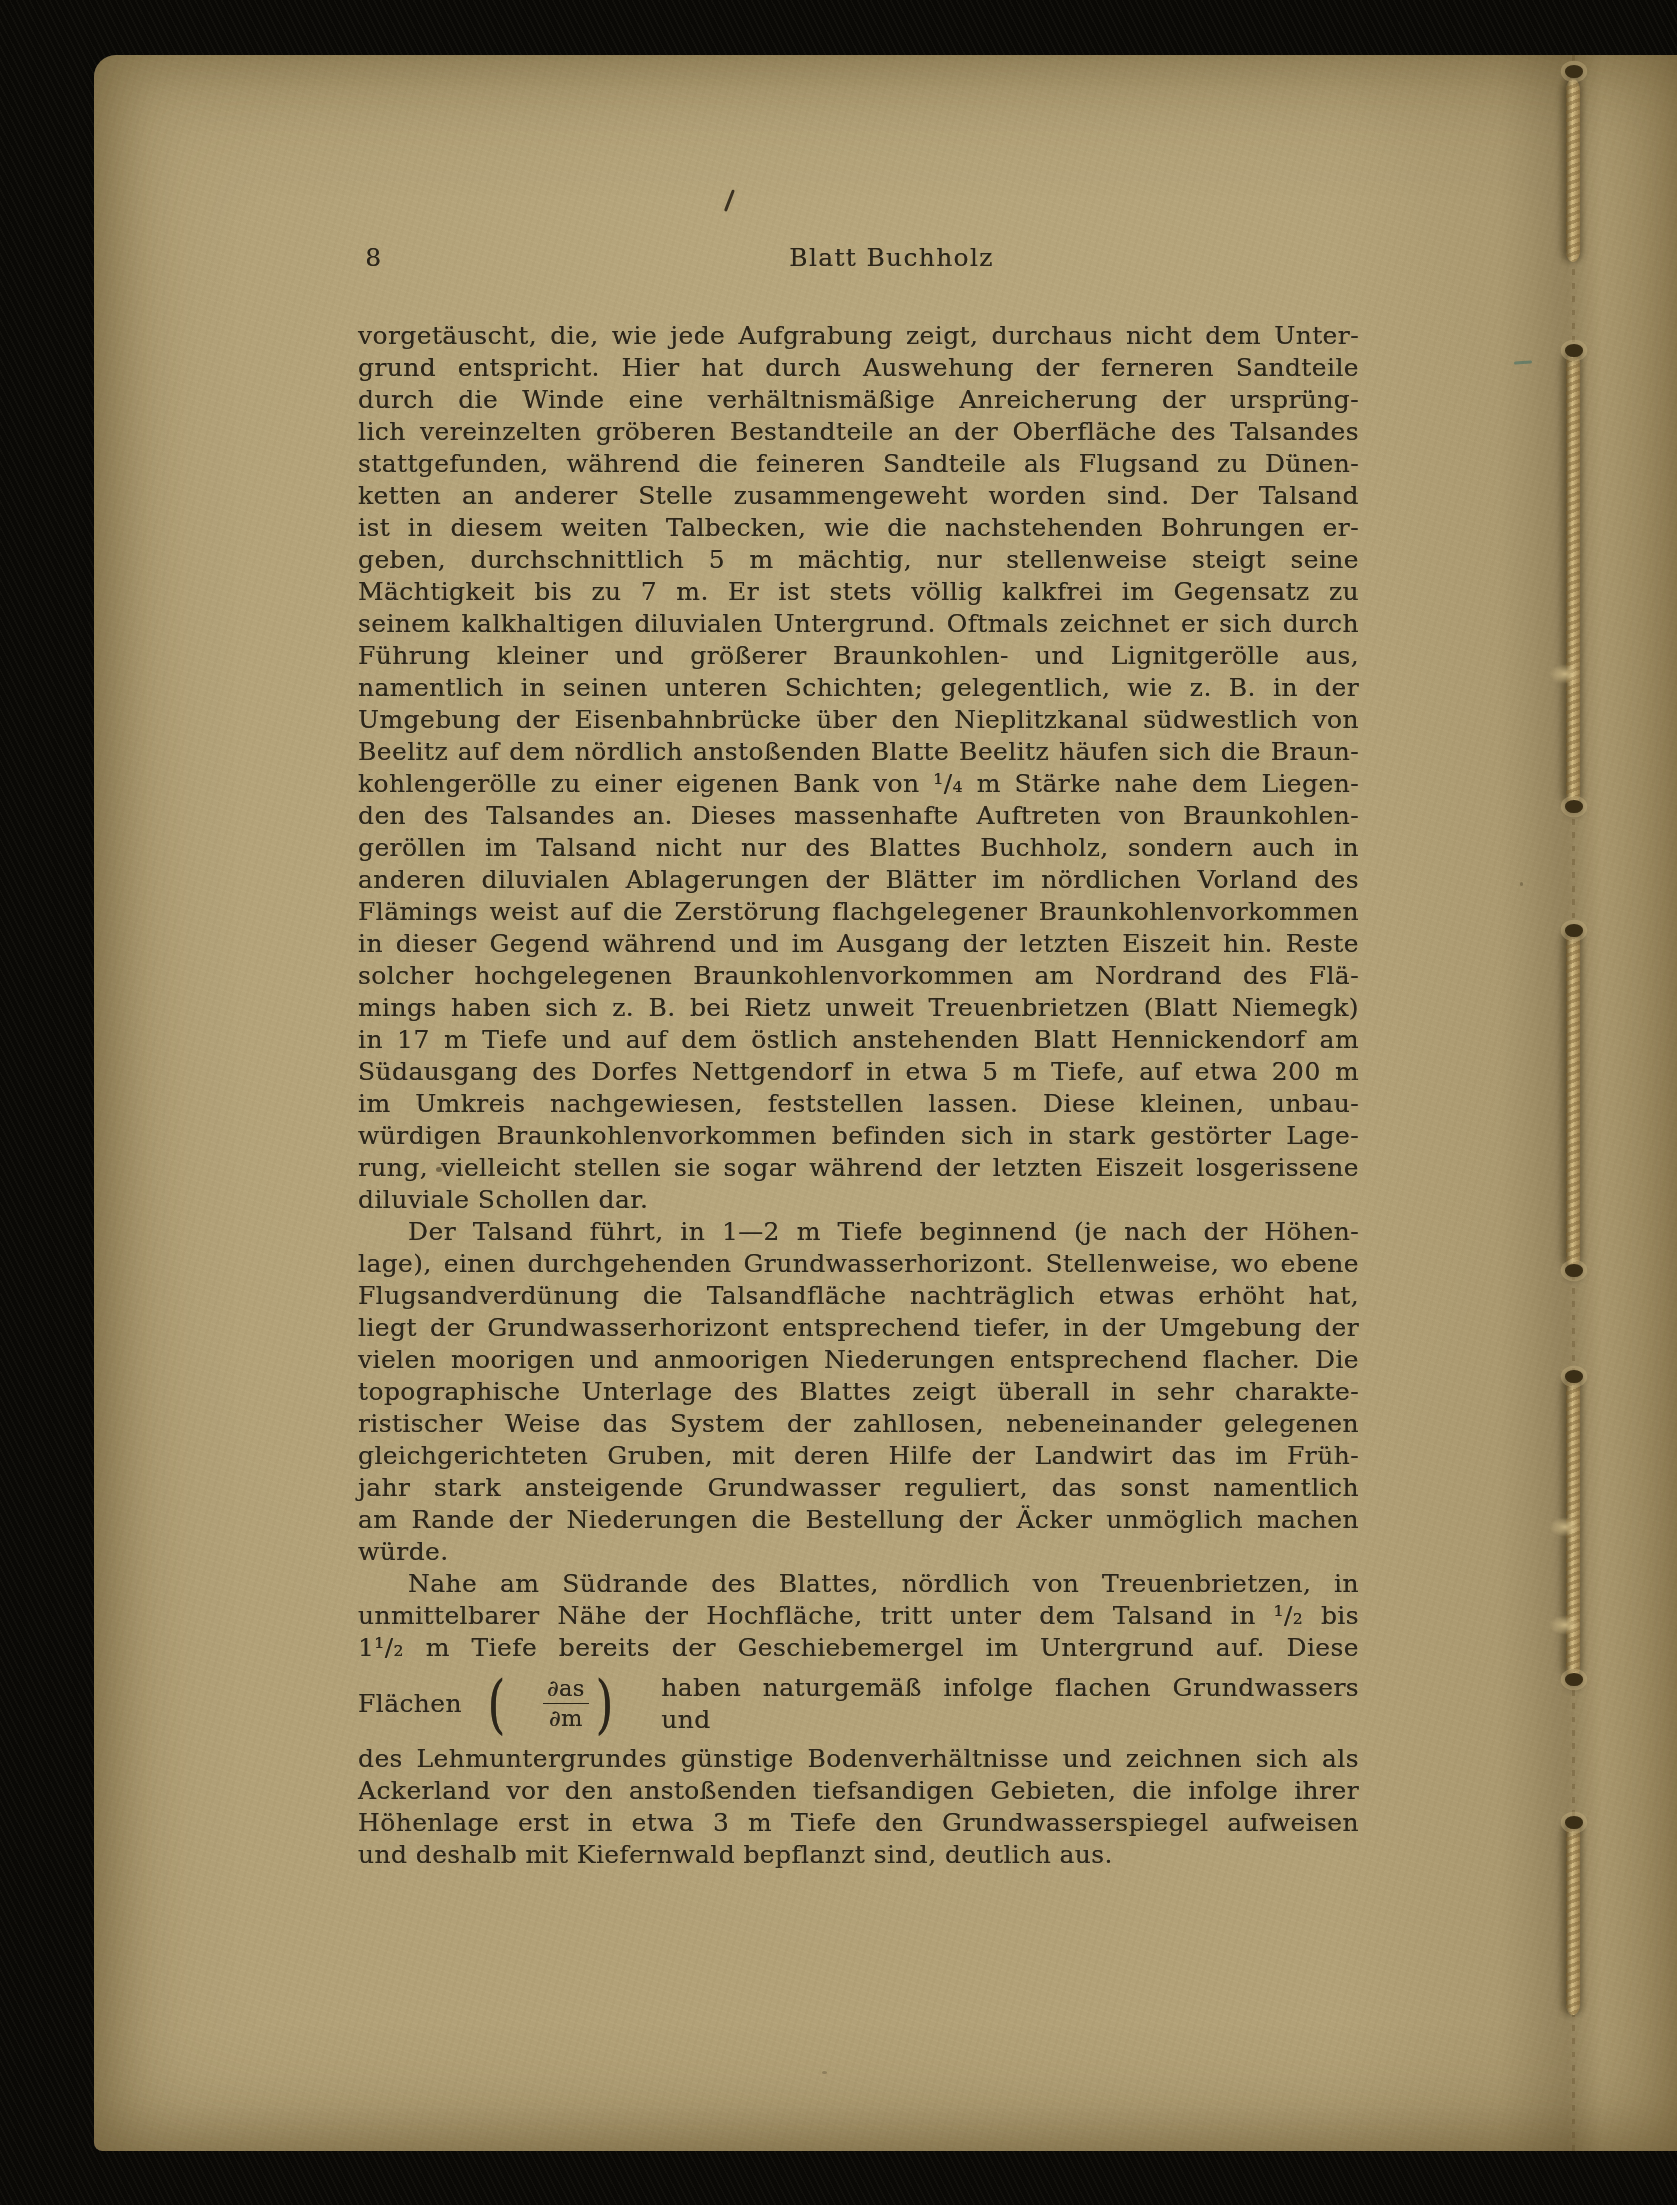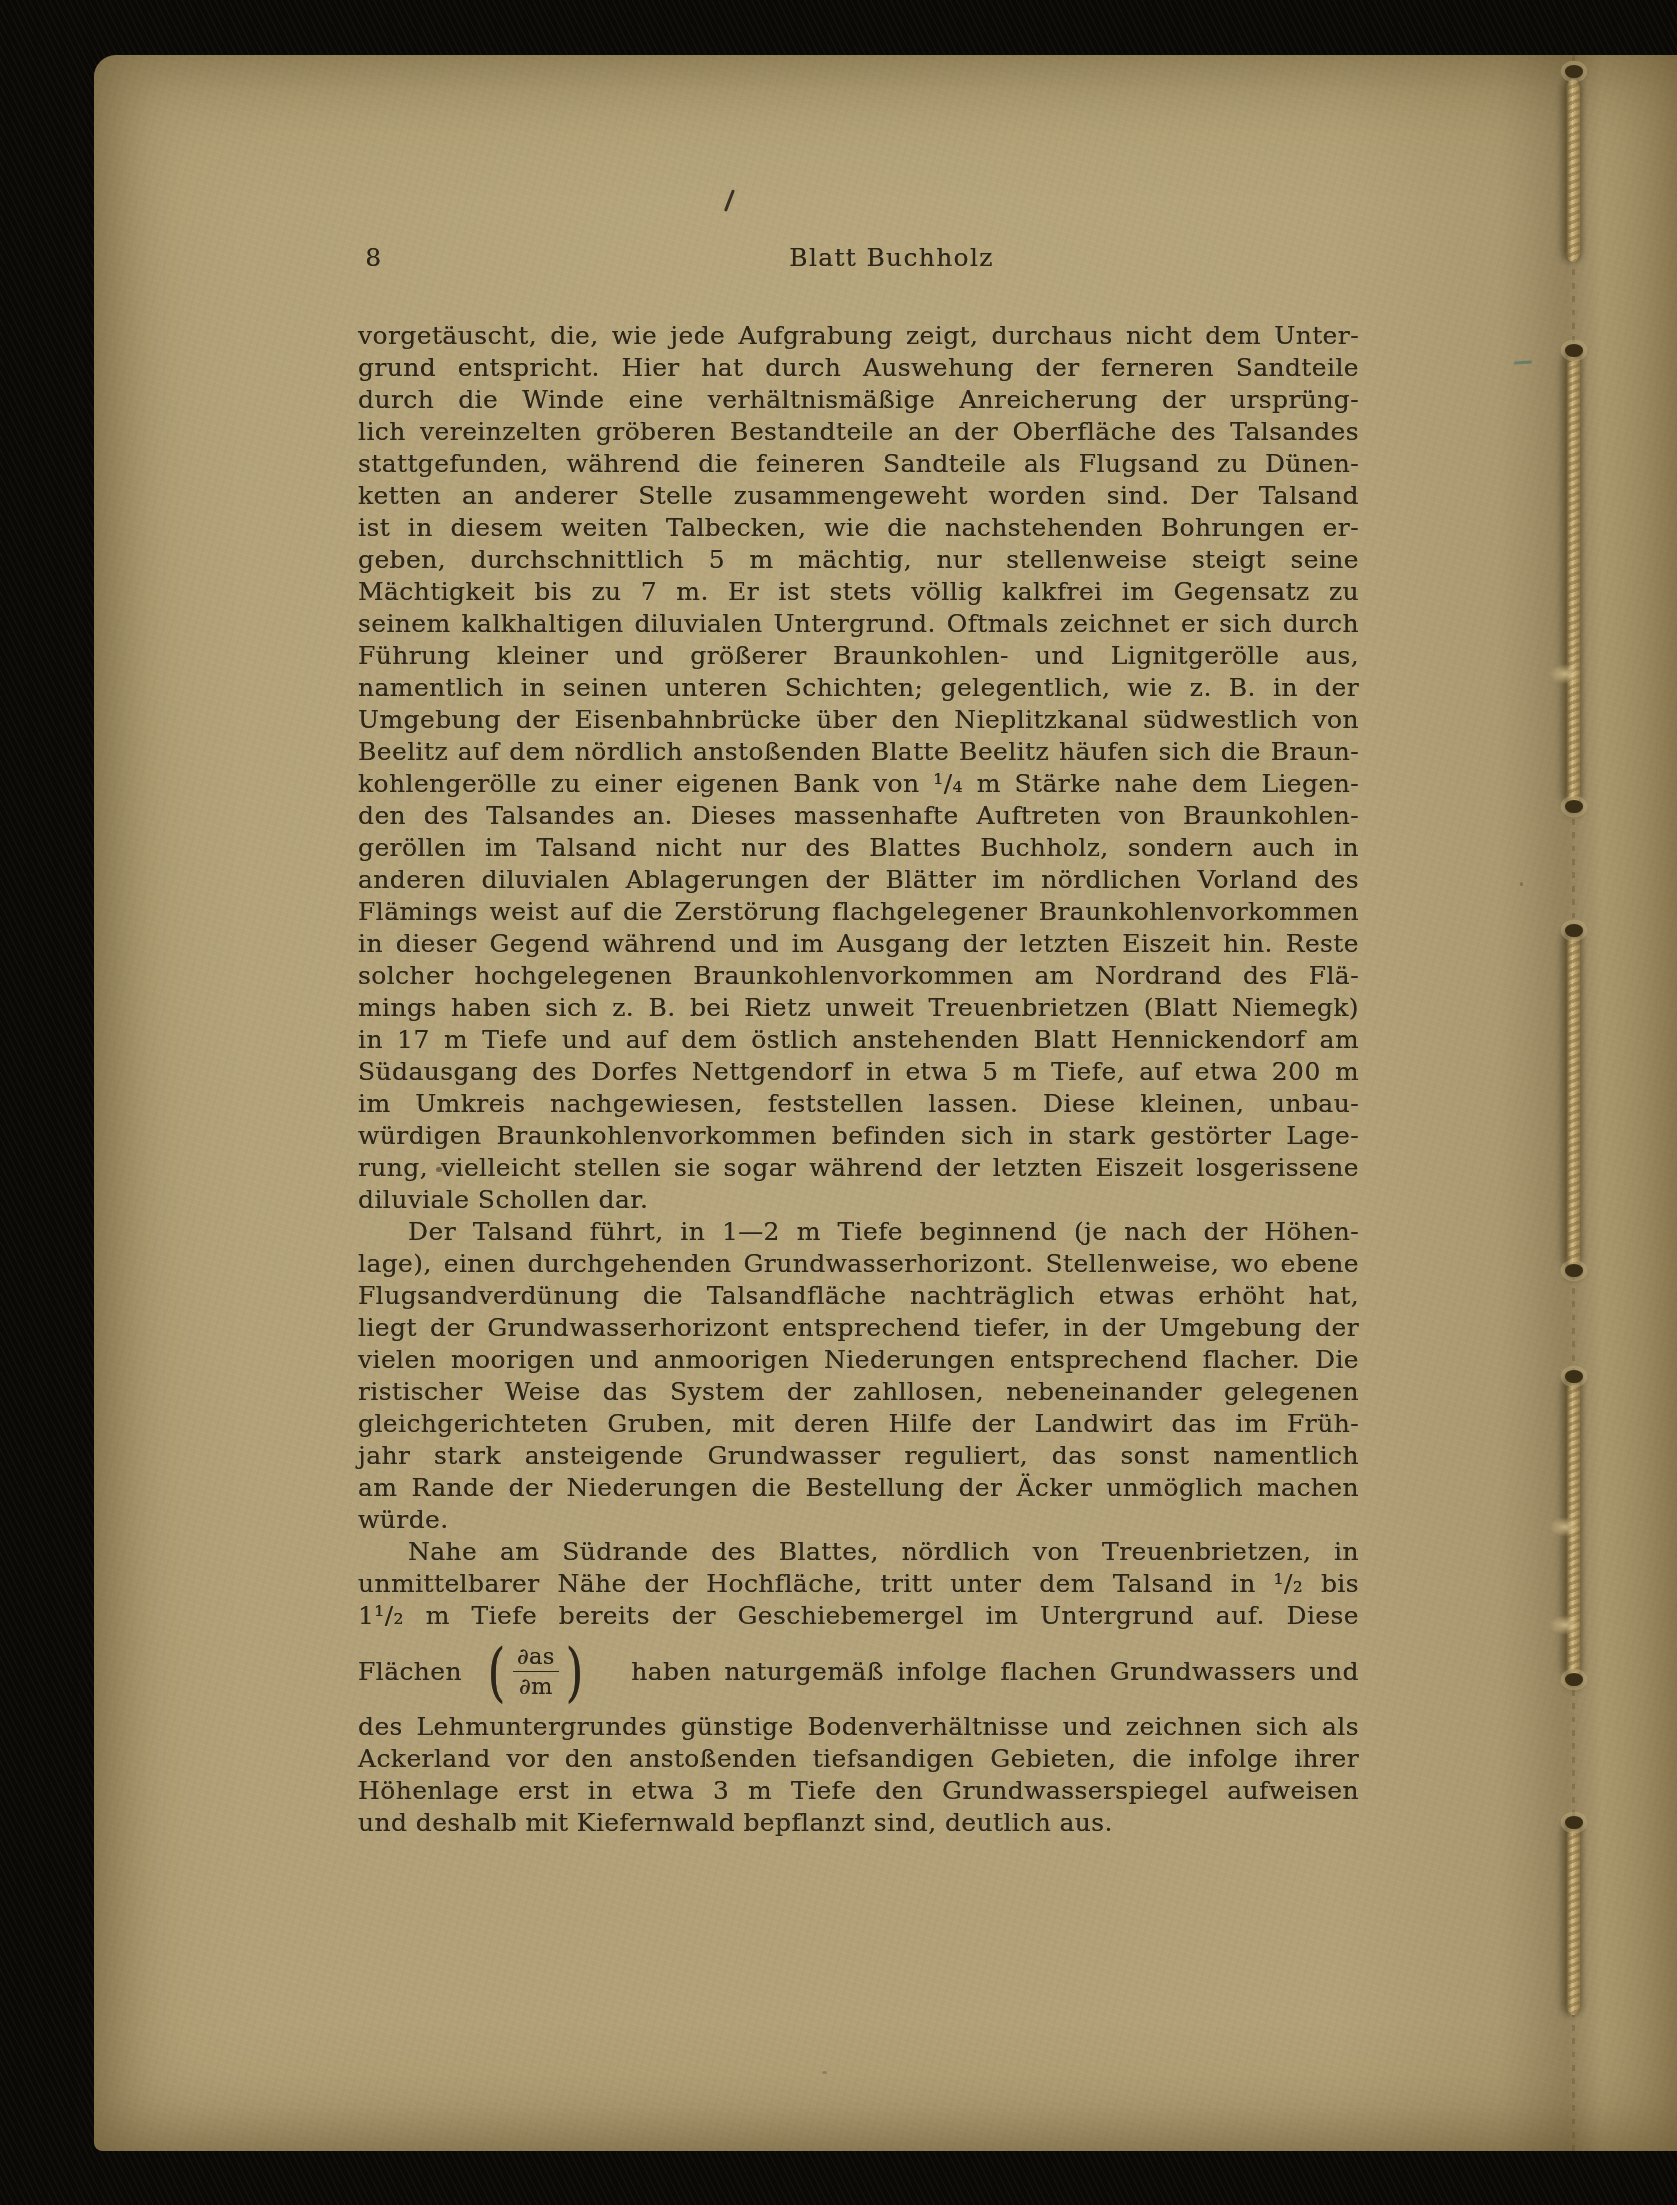--- a/index.html
+++ b/index.html
@@ -108,21 +108,21 @@
     text-align:left;text-align-last:left;
   }
   .formula .fbefore{flex:0 0 auto;}
   .formula .paren{
     flex:0 0 auto;font-size:64px;line-height:64px;font-weight:400;
     transform:scaleX(0.72);margin:0 1.7px;
   }
   .formula .lp{margin-left:22px;}
   .formula .frac{
     flex:0 0 auto;display:inline-flex;flex-direction:column;align-items:center;
-    font-size:22.6px;line-height:25px;letter-spacing:0.3px;
+    font-size:22.6px;line-height:25px;letter-spacing:0.3px;margin-left:30px;
   }
   .formula .num{padding:0 5.9px 1.7px 5.9px;}
   .formula .den{border-top:1.7px solid #2b251a;padding:2.5px 5.9px 0 5.9px;}
   .formula .fafter{
     flex:1 1 auto;margin-left:42px;
     text-align:justify;text-align-last:justify;
   }
 </style>
 </head>
 <body>
@@ -191,20 +191,21 @@
     <div class="tl">Südausgang des Dorfes Nettgendorf in etwa 5 m Tiefe, auf etwa 200 m</div>
     <div class="tl">im Umkreis nachgewiesen, feststellen lassen. Diese kleinen, unbau-</div>
     <div class="tl">würdigen Braunkohlenvorkommen befinden sich in stark gestörter Lage-</div>
     <div class="tl">rung, vielleicht stellen sie sogar während der letzten Eiszeit losgerissene</div>
     <div class="tl nojust">diluviale Schollen dar.</div>
     <div class="tl indent">Der Talsand führt, in 1—2 m Tiefe beginnend (je nach der Höhen-</div>
     <div class="tl">lage), einen durchgehenden Grundwasserhorizont. Stellenweise, wo ebene</div>
     <div class="tl">Flugsandverdünung die Talsandfläche nachträglich etwas erhöht hat,</div>
     <div class="tl">liegt der Grundwasserhorizont entsprechend tiefer, in der Umgebung der</div>
     <div class="tl">vielen moorigen und anmoorigen Niederungen entsprechend flacher. Die</div>
+    <div class="tl">topographische Unterlage des Blattes zeigt überall in sehr charakte-</div>
     <div class="tl">ristischer Weise das System der zahllosen, nebeneinander gelegenen</div>
     <div class="tl">gleichgerichteten Gruben, mit deren Hilfe der Landwirt das im Früh-</div>
     <div class="tl">jahr stark ansteigende Grundwasser reguliert, das sonst namentlich</div>
     <div class="tl">am Rande der Niederungen die Bestellung der Äcker unmöglich machen</div>
     <div class="tl nojust">würde.</div>
     <div class="tl indent">Nahe am Südrande des Blattes, nördlich von Treuenbrietzen, in</div>
     <div class="tl">unmittelbarer Nähe der Hochfläche, tritt unter dem Talsand in ¹/₂ bis</div>
     <div class="tl">1¹/₂ m Tiefe bereits der Geschiebemergel im Untergrund auf. Diese</div>
 
     <div class="tl formula">

